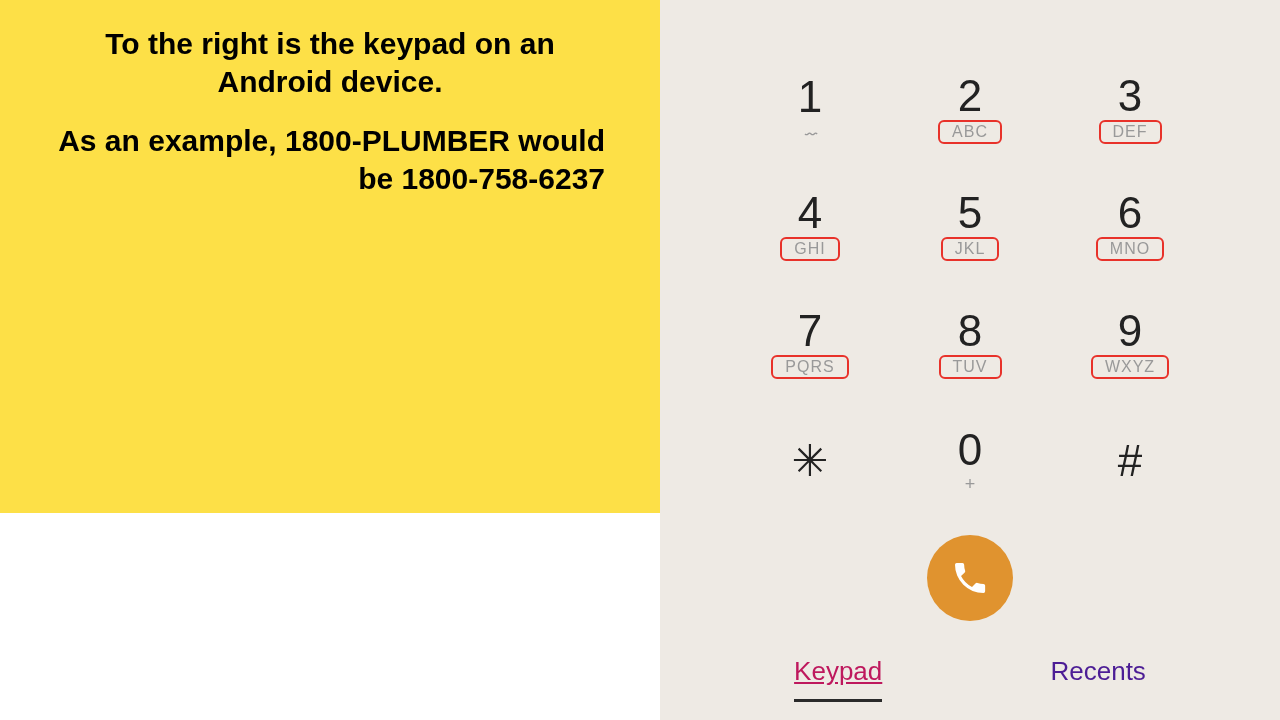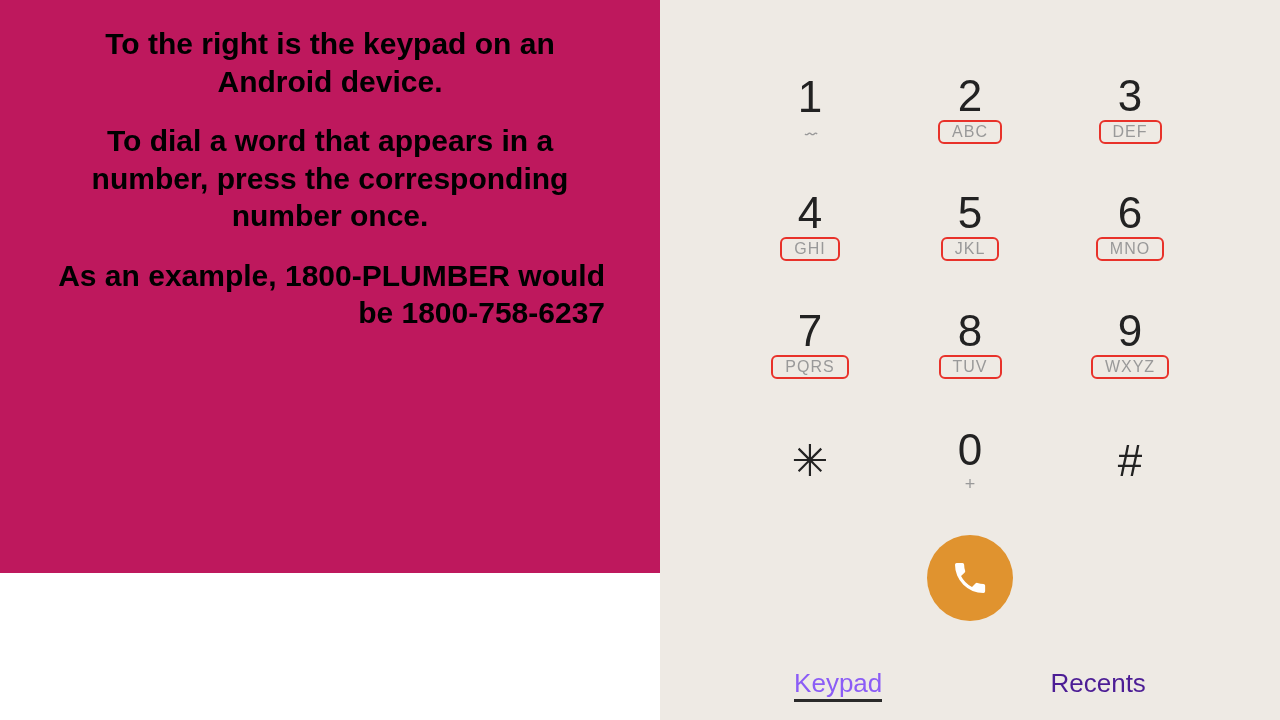--- a/index.html
+++ b/index.html
@@ -5,22 +5,22 @@
     * { margin: 0; padding: 0; box-sizing: border-box; }
     body {
       width: 1280px;
       height: 720px;
       display: flex;
       font-family: Arial, Helvetica, sans-serif;
       overflow: hidden;
     }
     .left-panel {
       width: 660px;
-      height: 573px;
-      background: #be185d;
+      height: 513px;
+      background: #fde047;
       padding: 25px 55px 15px 55px;
       display: flex;
       flex-direction: column;
       color: #000;
     }
     .left-panel p {
       font-weight: bold;
       text-align: center;
       font-size: 30px;
       line-height: 1.25;
@@ -102,39 +102,39 @@
       display: flex;
       justify-content: space-around;
       padding: 0 50px;
     }
     .tab {
       font-size: 26px;
       color: #4c1d95;
       cursor: pointer;
     }
     .tab.active {
-      color: #8b5cf6;
+      color: #be185d;
       font-weight: 500;
       border-bottom: 3px solid #2a2a2a;
-      padding-bottom: 0;
+      padding-bottom: 12px;
+      text-decoration: underline;
     }
     .voicemail-icon {
       font-size: 16px;
       color: #999;
       letter-spacing: -3px;
       margin-top: 4px;
       transform: rotate(90deg);
     }
   </style>
 </head>
 <body>
 
 <div class="left-panel">
   <p>To the right is the keypad on an Android device.</p>
-  <p>To dial a word that appears in a number, press the corresponding number once.</p>
   <p class="last">As an example, 1800-PLUMBER would be 1800-758-6237</p>
 </div>
 
 <div class="right-panel">
   <div class="keypad-grid">
 
     <div class="key">
       <div class="key-digit">1</div>
       <div class="voicemail-icon">⌇</div>
     </div>

